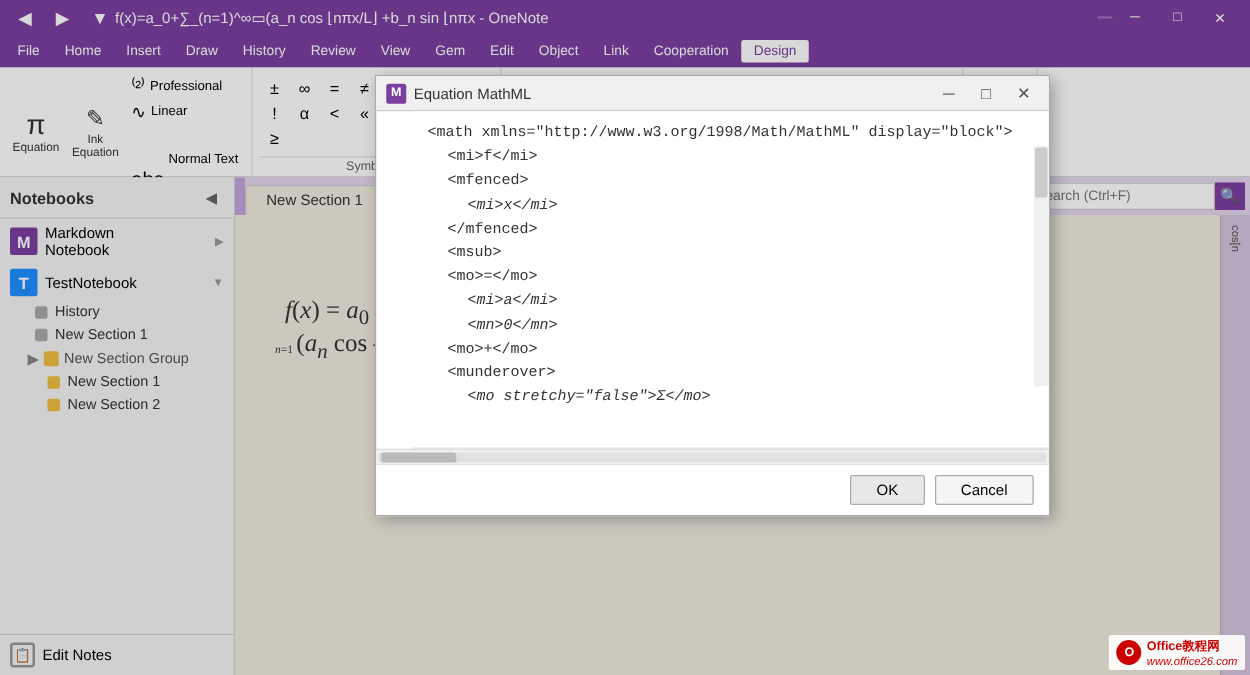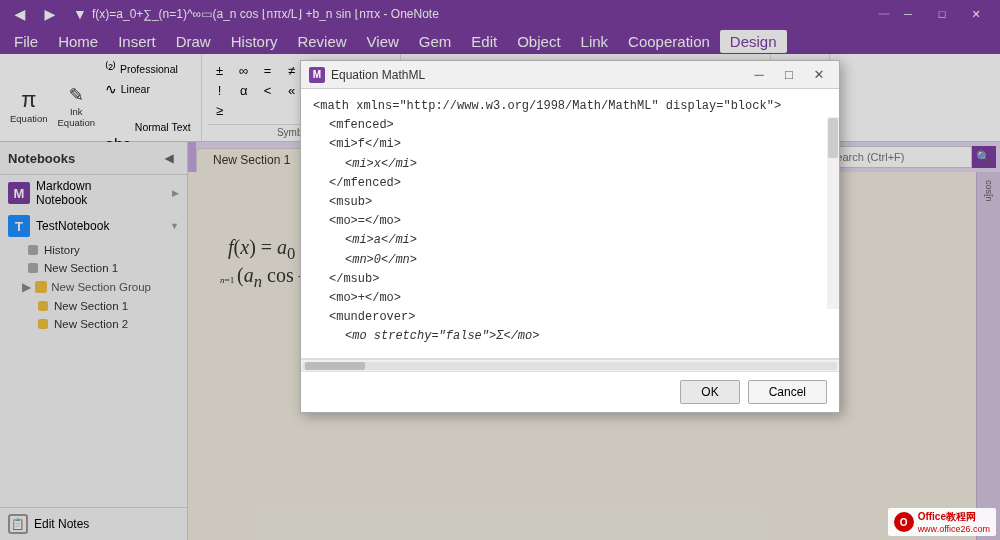--- a/index.html
+++ b/index.html
@@ -27,21 +27,21 @@
       height: 26px;
       display: flex;
       align-items: center;
       padding: 0 4px;
       color: white;
     }
     .menu-item {
       padding: 3px 10px;
       cursor: pointer;
       border-radius: 2px;
-      font-size: 15px;
+      font-size: 11px;
       color: white;
     }
     .menu-item.active { background: white; color: #7B3FA0; font-weight: 500; }
 
     
     #ribbon {
       background: white;
       border-bottom: 1px solid #ccc;
       height: 88px;
       display: flex;
@@ -507,32 +507,31 @@
   <div id="modal">
 
     <div class="modal-titlebar">
       <div class="modal-title-icon">M</div>
       <span class="modal-title-text">Equation MathML</span>
       <div class="modal-ctrl-btn">─</div>
       <div class="modal-ctrl-btn">□</div>
       <div class="modal-ctrl-btn close-btn">✕</div>
     </div>
 
-    <div style="position:relative; display:flex;">
+    <div style="position:relative; display:flex;padding-left:29px;">
       <div class="modal-content">
         <div class="xml-line">&lt;math xmlns="http://www.w3.org/1998/Math/MathML" display="block"&gt;</div>
+        <div class="xml-line indent1">&lt;mi&gt;f&lt;/mi&gt;</div>
         <div class="xml-line indent1">&lt;mfenced&gt;</div>
-        <div class="xml-line indent1">&lt;mi&gt;f&lt;/mi&gt;</div>
         <div class="xml-line indent2">&lt;mi&gt;x&lt;/mi&gt;</div>
         <div class="xml-line indent1">&lt;/mfenced&gt;</div>
         <div class="xml-line indent1">&lt;msub&gt;</div>
         <div class="xml-line indent1">&lt;mo&gt;=&lt;/mo&gt;</div>
         <div class="xml-line indent2">&lt;mi&gt;a&lt;/mi&gt;</div>
         <div class="xml-line indent2">&lt;mn&gt;0&lt;/mn&gt;</div>
-        <div class="xml-line indent1">&lt;/msub&gt;</div>
         <div class="xml-line indent1">&lt;mo&gt;+&lt;/mo&gt;</div>
         <div class="xml-line indent1">&lt;munderover&gt;</div>
         <div class="xml-line indent2">&lt;mo stretchy="false"&gt;Σ&lt;/mo&gt;</div>
       </div>
       <div class="modal-scrollbar">
         <div class="modal-scroll-thumb"></div>
       </div>
     </div>
 
     <div class="modal-hscroll">
@@ -546,16 +545,16 @@
       <button class="modal-btn">Cancel</button>
     </div>
   </div>
 </div>
 
 <div id="watermark">
   <div style="display:flex; align-items:center; gap:4px;">
     <div class="watermark-logo">O</div>
     <div>
       <div style="font-size:10px; color:#c00; font-weight:bold;">Office教程网</div>
-      <div style="font-size:9px; color:#c00;">www.office26.com</div>
+      <div style="font-size:9px; color:#c00;font-style:italic;">www.office26.com</div>
     </div>
   </div>
 </div>
 
 </body></html>

